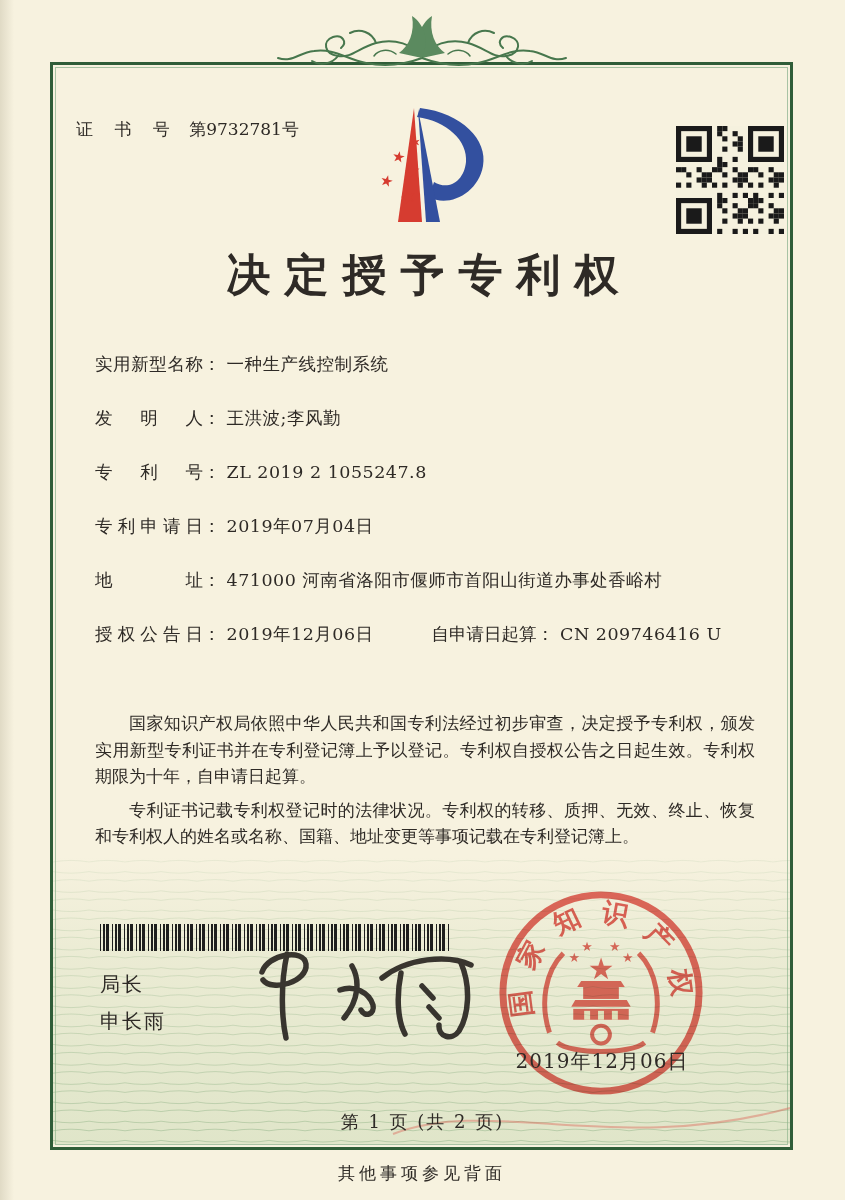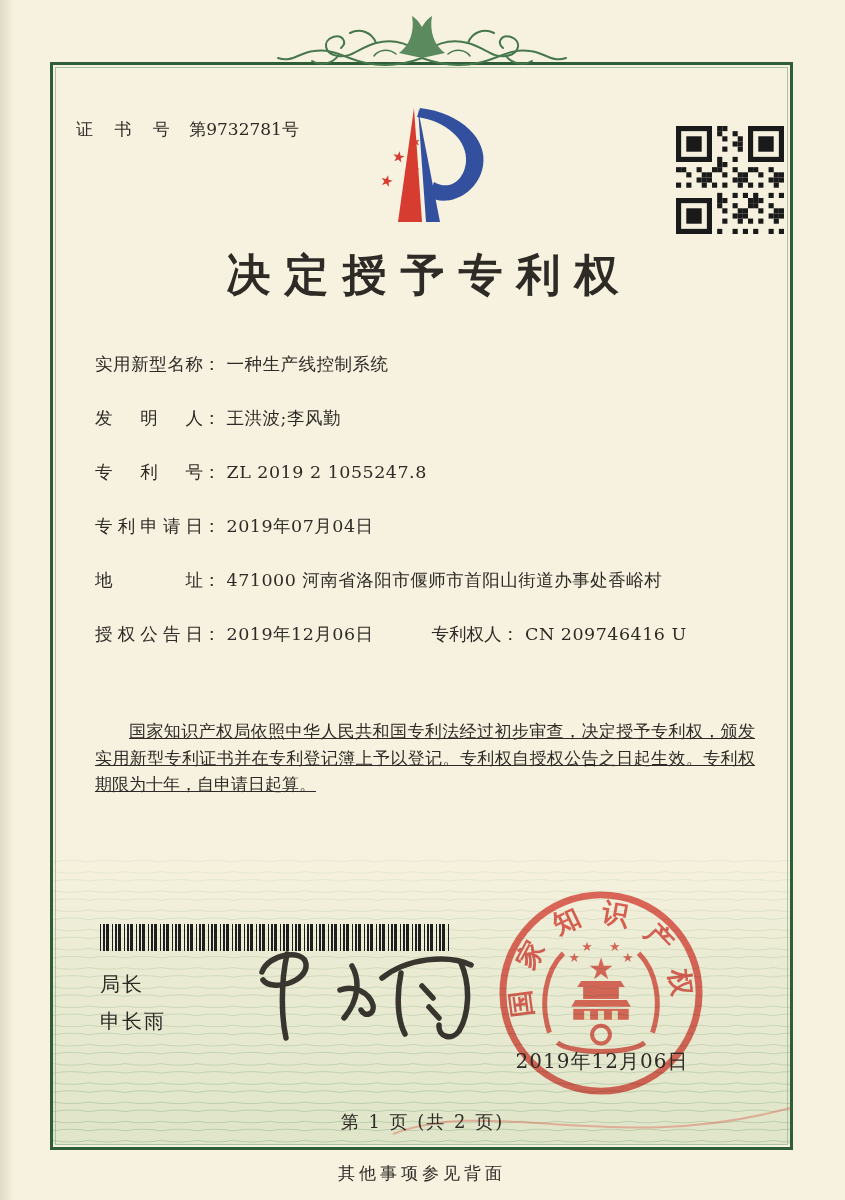--- a/index.html
+++ b/index.html
@@ -35,21 +35,21 @@
     position:absolute;left:0;top:246px;width:845px;text-align:center;
     font-size:44px;font-weight:bold;letter-spacing:14px;padding-left:14px;box-sizing:border-box;
   }
   .fields{position:absolute;left:95px;top:352px;width:660px;font-size:17.5px;}
   .frow{height:54px;white-space:nowrap;}
   .flabel{display:inline-block;width:108px;text-align:justify;text-align-last:justify;vertical-align:top;}
   .fcolon{margin-right:6px;}
   .fval{letter-spacing:.5px;}
   .fval1{display:inline-block;width:205px;}
   .paras{position:absolute;left:95px;top:706px;width:660px;font-size:17px;line-height:26.5px;text-align:justify;}
-  .paras p{margin:12px 0 7px 0;text-indent:2em;text-decoration:underline;}
+  .paras p{margin:4px 0 7px 0;text-indent:2em;}
   .waveband{position:absolute;left:53px;top:856px;width:737px;height:288px;overflow:hidden;
     background:linear-gradient(to bottom,rgba(180,205,160,0) 0%,rgba(180,205,160,.18) 35%,rgba(170,200,150,.30) 100%);}
   .barcode{position:absolute;left:100px;top:924px;width:356px;height:27px;z-index:2;}
   .signer{position:absolute;left:100px;top:966px;font-size:20px;line-height:37px;z-index:2;letter-spacing:2px;}
   .signature{position:absolute;left:232px;top:928px;width:250px;height:135px;z-index:2;}
   .seal{position:absolute;left:492px;top:884px;width:218px;height:218px;z-index:3;mix-blend-mode:multiply;opacity:.92;}
   .seal-date{position:absolute;left:497px;top:1048px;width:210px;text-align:center;font-size:20px;z-index:4;letter-spacing:1px;}
   .page-info{position:absolute;left:0;top:1110px;width:845px;text-align:center;font-size:18px;letter-spacing:2px;z-index:2;}
   .back-note{position:absolute;left:0;top:1162px;width:844px;text-align:center;font-size:17px;letter-spacing:4px;}
   .star{position:absolute;color:var(--logo-red);line-height:1;}
@@ -205,26 +205,27 @@
   <div class="frow">
     <span class="flabel">专利号</span><span class="fcolon">：</span><span class="fval">ZL 2019 2 1055247.8</span>
   </div>
   <div class="frow">
     <span class="flabel">专利申请日</span><span class="fcolon">：</span><span class="fval">2019年07月04日</span>
   </div>
   <div class="frow">
     <span class="flabel">地址</span><span class="fcolon">：</span><span class="fval">471000  河南省洛阳市偃师市首阳山街道办事处香峪村</span>
   </div>
   <div class="frow">
-    <span class="flabel">授权公告日</span><span class="fcolon">：</span><span class="fval fval1">2019年12月06日</span><span>专利权人</span><span class="fcolon">：</span><span class="fval">CN 209746416 U</span>
+    <span class="flabel">授权公告日</span><span class="fcolon">：</span><span class="fval fval1">2019年12月06日</span><span>自申请日起算</span><span class="fcolon">：</span><span class="fval">CN 209746416 U</span>
   </div>
 </div>
 
 <div class="paras">
   <p>国家知识产权局依照中华人民共和国专利法经过初步审查，决定授予专利权，颁发实用新型专利证书并在专利登记簿上予以登记。专利权自授权公告之日起生效。专利权期限为十年，自申请日起算。</p>
+  <p>专利证书记载专利权登记时的法律状况。专利权的转移、质押、无效、终止、恢复和专利权人的姓名或名称、国籍、地址变更等事项记载在专利登记簿上。</p>
 </div>
 
 <div class="waveband">
   <svg id="waves" width="737" height="288">
       <path d="M0,6 q18,-3.2 36,0 q18,-3.2 36,0 q18,-3.2 36,0 q18,-3.2 36,0 q18,-3.2 36,0 q18,-3.2 36,0 q18,-3.2 36,0 q18,-3.2 36,0 q18,-3.2 36,0 q18,-3.2 36,0 q18,-3.2 36,0 q18,-3.2 36,0 q18,-3.2 36,0 q18,-3.2 36,0 q18,-3.2 36,0 q18,-3.2 36,0 q18,-3.2 36,0 q18,-3.2 36,0 q18,-3.2 36,0 q18,-3.2 36,0 q18,-3.2 36,0" fill="none" stroke="#8fb286" stroke-opacity="0.14"></path>
       <path d="M0,15.6 q18,3.2 36,0 q18,3.2 36,0 q18,3.2 36,0 q18,3.2 36,0 q18,3.2 36,0 q18,3.2 36,0 q18,3.2 36,0 q18,3.2 36,0 q18,3.2 36,0 q18,3.2 36,0 q18,3.2 36,0 q18,3.2 36,0 q18,3.2 36,0 q18,3.2 36,0 q18,3.2 36,0 q18,3.2 36,0 q18,3.2 36,0 q18,3.2 36,0 q18,3.2 36,0 q18,3.2 36,0 q18,3.2 36,0" fill="none" stroke="#8fb286" stroke-opacity="0.15"></path>
       <path d="M0,25.2 q18,-3.2 36,0 q18,-3.2 36,0 q18,-3.2 36,0 q18,-3.2 36,0 q18,-3.2 36,0 q18,-3.2 36,0 q18,-3.2 36,0 q18,-3.2 36,0 q18,-3.2 36,0 q18,-3.2 36,0 q18,-3.2 36,0 q18,-3.2 36,0 q18,-3.2 36,0 q18,-3.2 36,0 q18,-3.2 36,0 q18,-3.2 36,0 q18,-3.2 36,0 q18,-3.2 36,0 q18,-3.2 36,0 q18,-3.2 36,0 q18,-3.2 36,0" fill="none" stroke="#8fb286" stroke-opacity="0.16"></path>
       <path d="M0,34.8 q18,3.2 36,0 q18,3.2 36,0 q18,3.2 36,0 q18,3.2 36,0 q18,3.2 36,0 q18,3.2 36,0 q18,3.2 36,0 q18,3.2 36,0 q18,3.2 36,0 q18,3.2 36,0 q18,3.2 36,0 q18,3.2 36,0 q18,3.2 36,0 q18,3.2 36,0 q18,3.2 36,0 q18,3.2 36,0 q18,3.2 36,0 q18,3.2 36,0 q18,3.2 36,0 q18,3.2 36,0 q18,3.2 36,0" fill="none" stroke="#8fb286" stroke-opacity="0.18"></path>
       <path d="M0,44.4 q18,-3.2 36,0 q18,-3.2 36,0 q18,-3.2 36,0 q18,-3.2 36,0 q18,-3.2 36,0 q18,-3.2 36,0 q18,-3.2 36,0 q18,-3.2 36,0 q18,-3.2 36,0 q18,-3.2 36,0 q18,-3.2 36,0 q18,-3.2 36,0 q18,-3.2 36,0 q18,-3.2 36,0 q18,-3.2 36,0 q18,-3.2 36,0 q18,-3.2 36,0 q18,-3.2 36,0 q18,-3.2 36,0 q18,-3.2 36,0 q18,-3.2 36,0" fill="none" stroke="#8fb286" stroke-opacity="0.19"></path>
       <path d="M0,54 q18,3.2 36,0 q18,3.2 36,0 q18,3.2 36,0 q18,3.2 36,0 q18,3.2 36,0 q18,3.2 36,0 q18,3.2 36,0 q18,3.2 36,0 q18,3.2 36,0 q18,3.2 36,0 q18,3.2 36,0 q18,3.2 36,0 q18,3.2 36,0 q18,3.2 36,0 q18,3.2 36,0 q18,3.2 36,0 q18,3.2 36,0 q18,3.2 36,0 q18,3.2 36,0 q18,3.2 36,0 q18,3.2 36,0" fill="none" stroke="#8fb286" stroke-opacity="0.20"></path>

